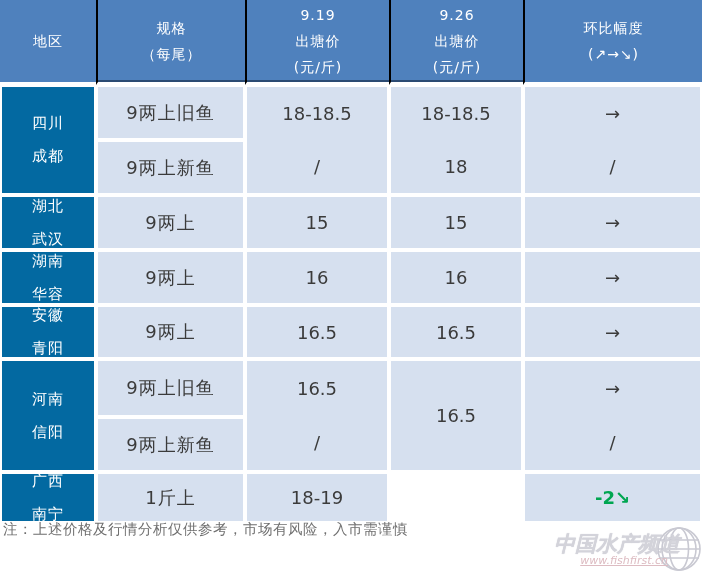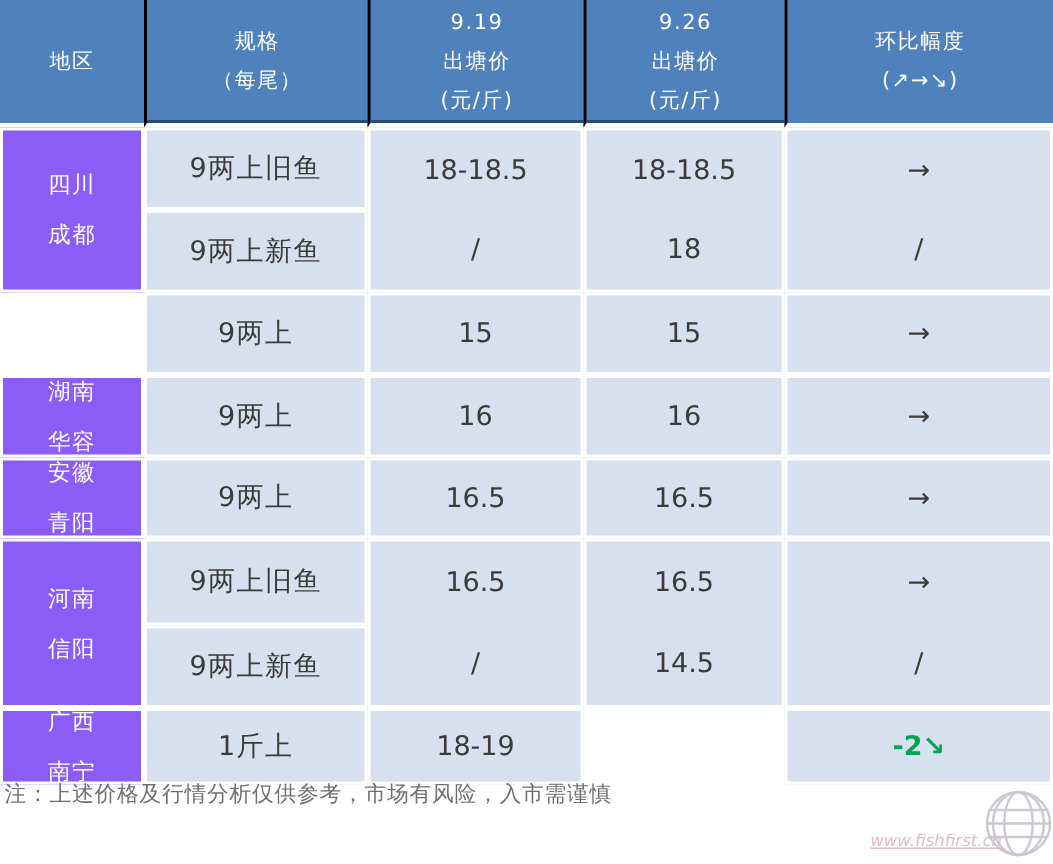--- a/index.html
+++ b/index.html
@@ -24,21 +24,21 @@
   .hcell span { display:block; line-height:26px; text-align:center; letter-spacing:1px; }
   .hcell + .hcell { border-left:2px solid #000; }
   .hcell.darkedge { box-shadow: inset 0 -2px 0 #2b4a72; }
   
   .cell {
     background:#D6E0EF; color:#3b3b3b; font-size:18px;
     border:2px solid #fff;
     display:flex; align-items:center; justify-content:center; text-align:center;
   }
   .region {
-    background:#8b5cf6; color:#fff; font-size:15px;
+    background:#0369a1; color:#fff; font-size:15px;
     flex-direction:column;
   }
   .region span, .spec span { display:block; line-height:33px; letter-spacing:1px; }
   .spec span { line-height:32px; color:#3b3b3b; }
   .split { flex-direction:column; align-items:stretch; padding:0;justify-content:flex-end; }
   .split .half { flex:1; display:flex; align-items:center; justify-content:center; }
   .green { color:#00A651; font-weight:bold; }
   
   .c1{grid-column:1}.c2{grid-column:2}.c3{grid-column:3}.c4{grid-column:4}.c5{grid-column:5}
   .r2{grid-row:2}.r3{grid-row:3}.r4{grid-row:4}.r5{grid-row:5}.r6{grid-row:6}
@@ -87,20 +87,24 @@
   </div>
   <div class="hcell c5">
     <span>环比幅度</span>
     <span>(↗→↘)</span>
   </div>
 
   <div class="cell region c1 r2s">
     <span>四川</span>
     <span>成都</span>
   </div>
+  <div class="cell region c1 r4">
+    <span>湖北</span>
+    <span>武汉</span>
+  </div>
   <div class="cell region c1 r5">
     <span>湖南</span>
     <span>华容</span>
   </div>
   <div class="cell region c1 r6">
     <span>安徽</span>
     <span>青阳</span>
   </div>
   <div class="cell region c1 r7s">
     <span>河南</span>
@@ -155,21 +159,20 @@
 
   <div class="cell split c4 r2s">
     <div class="half">18-18.5</div>
     <div class="half">18</div>
   </div>
   <div class="cell c4 r4">15</div>
   <div class="cell c4 r5">16</div>
   <div class="cell c4 r6">16.5</div>
   <div class="cell split c4 r7s">
     <div class="half">16.5</div>
-    <div class="half">14.5</div>
   </div>
 
   <div class="cell split c5 r2s">
     <div class="half">→</div>
     <div class="half">/</div>
   </div>
   <div class="cell c5 r4">→</div>
   <div class="cell c5 r5">→</div>
   <div class="cell c5 r6">→</div>
   <div class="cell split c5 r7s">
@@ -186,14 +189,15 @@
   <svg class="wm-globe" width="46" height="46" viewBox="0 0 46 46">
     <g fill="none" stroke="#c9c9d2" stroke-width="1.6">
       <circle cx="23" cy="23" r="21"></circle>
       <ellipse cx="23" cy="23" rx="9.5" ry="21"></ellipse>
       <ellipse cx="23" cy="23" rx="17" ry="21"></ellipse>
       <line x1="3" y1="14" x2="43" y2="14"></line>
       <line x1="2" y1="23" x2="44" y2="23"></line>
       <line x1="3" y1="32" x2="43" y2="32"></line>
     </g>
   </svg>
+  <div class="wm-title">中国水产频道</div>
   <div class="wm-url">www.fishfirst.cn</div>
 </div>
 
 </body></html>

